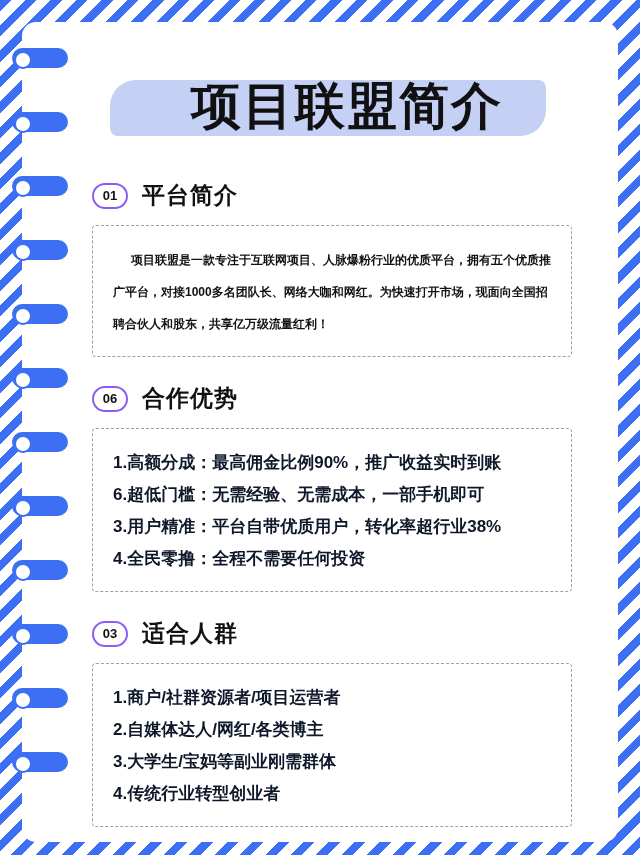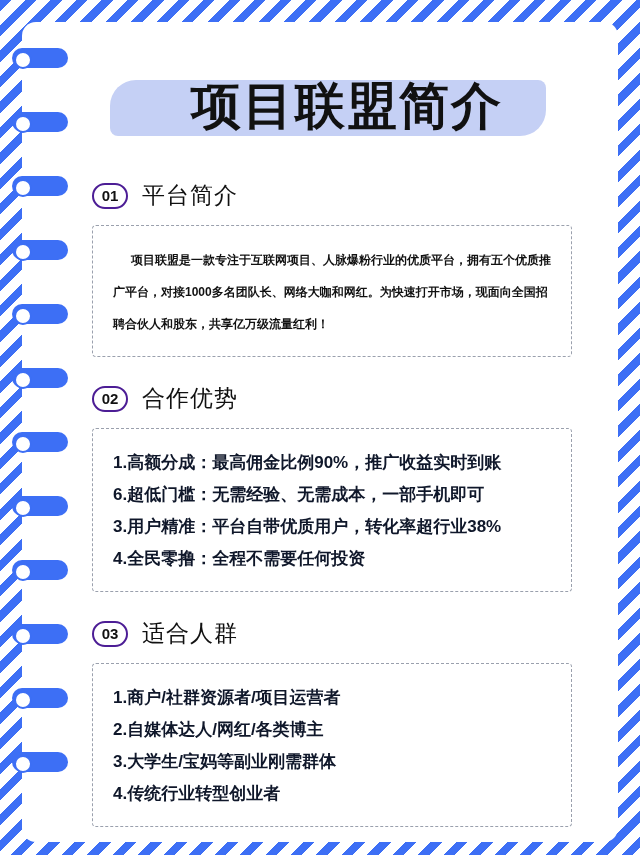--- a/index.html
+++ b/index.html
@@ -106,33 +106,33 @@
   }
   .sec-head {
     display: flex;
     align-items: center;
     gap: 14px;
     margin-bottom: 14px;
   }
   .sec-num {
     width: 36px;
     height: 26px;
-    border: 2px solid #4c1d95;
+    border: 2px solid #8b5cf6;
     border-radius: 13px;
     color: #111;
-    font-size: 15px;
+    font-size: 13px;
     font-weight: bold;
     display: flex;
     align-items: center;
     justify-content: center;
     flex: 0 0 auto;
   }
   .sec-title {
     font-size: 23px;
-    font-weight: normal;
+    font-weight: bold;
     color: #111111;
     letter-spacing: 1px;
   }
 
   
   .box {
     border: 1px dashed #9aa0ad;
     border-radius: 4px;
     padding: 18px 20px 16px 20px;
   }
@@ -184,21 +184,21 @@
       <div class="sec-num">01</div>
       <div class="sec-title">平台简介</div>
     </div>
     <div class="box">
       <div class="para">项目联盟是一款专注于互联网项目、人脉爆粉行业的优质平台，拥有五个优质推广平台，对接1000多名团队长、网络大咖和网红。为快速打开市场，现面向全国招聘合伙人和股东，共享亿万级流量红利！</div>
     </div>
   </div>
 
   <div class="section">
     <div class="sec-head">
-      <div class="sec-num">02</div>
+      <div class="sec-num">06</div>
       <div class="sec-title">合作优势</div>
     </div>
     <div class="box">
       <div class="list-item">1.高额分成：最高佣金比例90%，推广收益实时到账</div>
       <div class="list-item">6.超低门槛：无需经验、无需成本，一部手机即可</div>
       <div class="list-item">3.用户精准：平台自带优质用户，转化率超行业38%</div>
       <div class="list-item">4.全民零撸：全程不需要任何投资</div>
     </div>
   </div>
 

